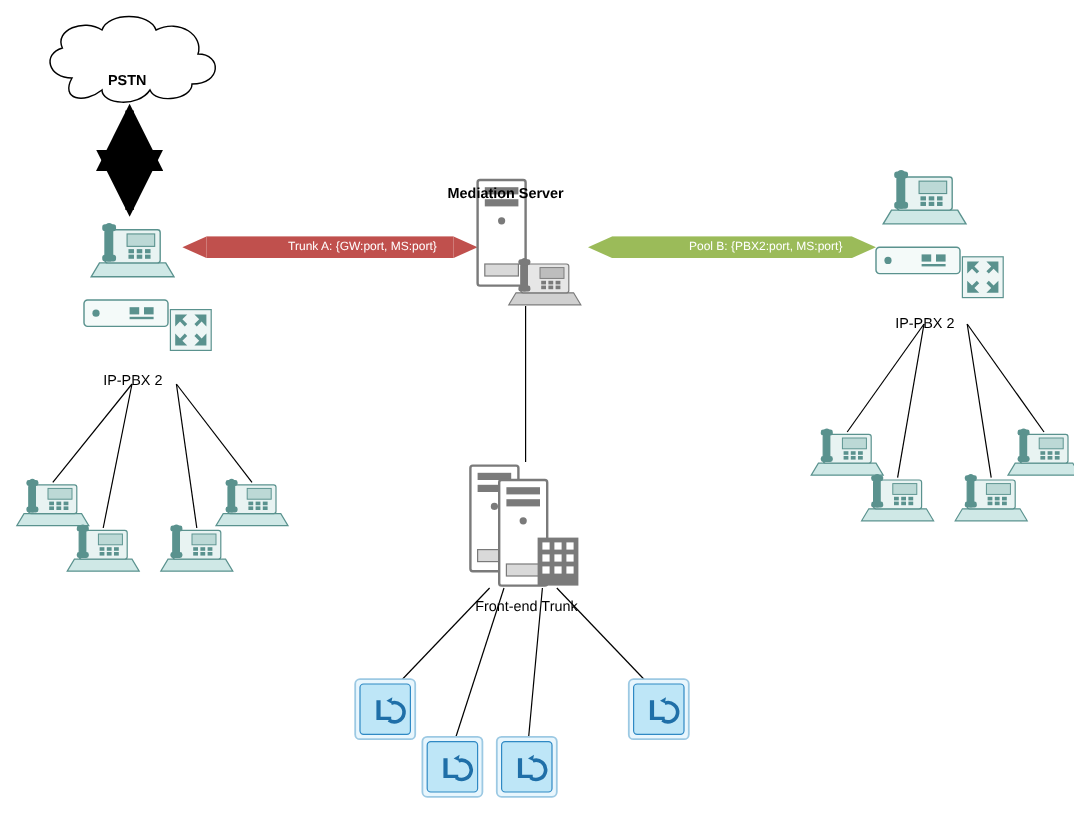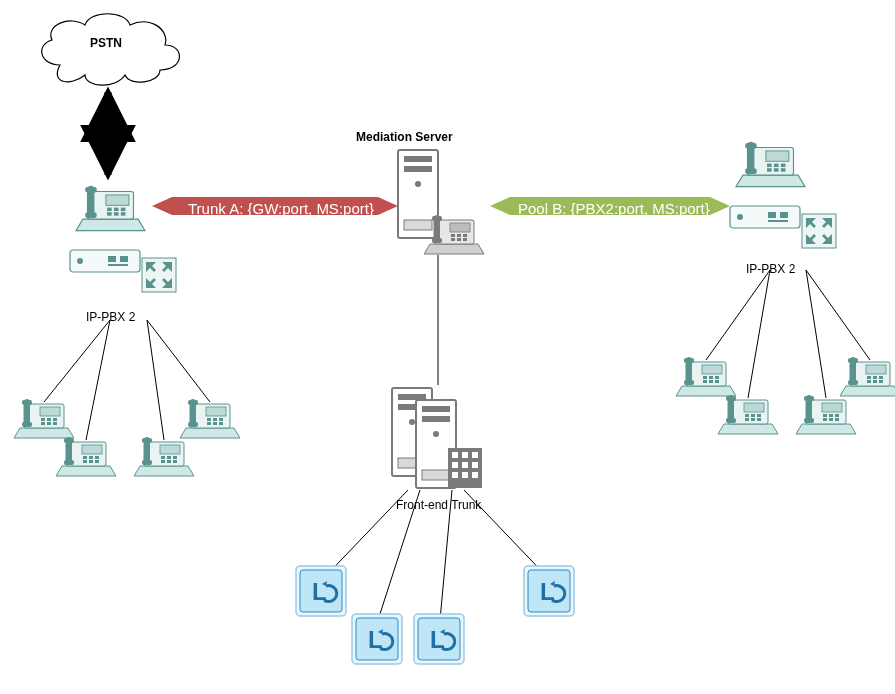--- a/index.html
+++ b/index.html
@@ -13,24 +13,25 @@
     overflow: hidden;
   }
   .label {
     position: absolute;
     font-size: 12px;
     color: #000;
     white-space: nowrap;
   }
   .label.bold {
     font-weight: 700;
+    margin-top: 24px;
   }
   .trunk-label {
     position: absolute;
-    font-size: 15px;
+    font-size: 10px;
     color: #fff;
     white-space: nowrap;
     z-index: 5;
     text-align: right;
   }
   svg.diagram {
     position: absolute;
     left: 0;
     top: 0;
   }
@@ -234,19 +235,19 @@
 
   <g>
     <use href="#lync" transform="translate(296,566)"></use>
     <use href="#lync" transform="translate(352,614)"></use>
     <use href="#lync" transform="translate(414,614)"></use>
     <use href="#lync" transform="translate(524,566)"></use>
   </g>
 </svg>
 
 <div class="label bold" style="left:90px; top:36px;">PSTN</div>
-<div class="label bold" style="left:356px; top:130px;text-align:center;">Mediation Server</div>
+<div class="label bold" style="left:373px; top:130px;text-align:center;">Mediation Server</div>
 <div class="label" style="left:86px; top:310px;">IP-PBX 2</div>
 <div class="label" style="left:746px; top:262px;">IP-PBX 2</div>
 <div class="label" style="left:396px; top:498px;">Front-end Trunk</div>
 
 <div class="trunk-label" style="left:188px; top:200px; width:176px;">Trunk A: {GW:port, MS:port}</div>
 <div class="trunk-label" style="left:518px; top:200px; width:184px;">Pool B: {PBX2:port, MS:port}</div>
 
 </body></html>

